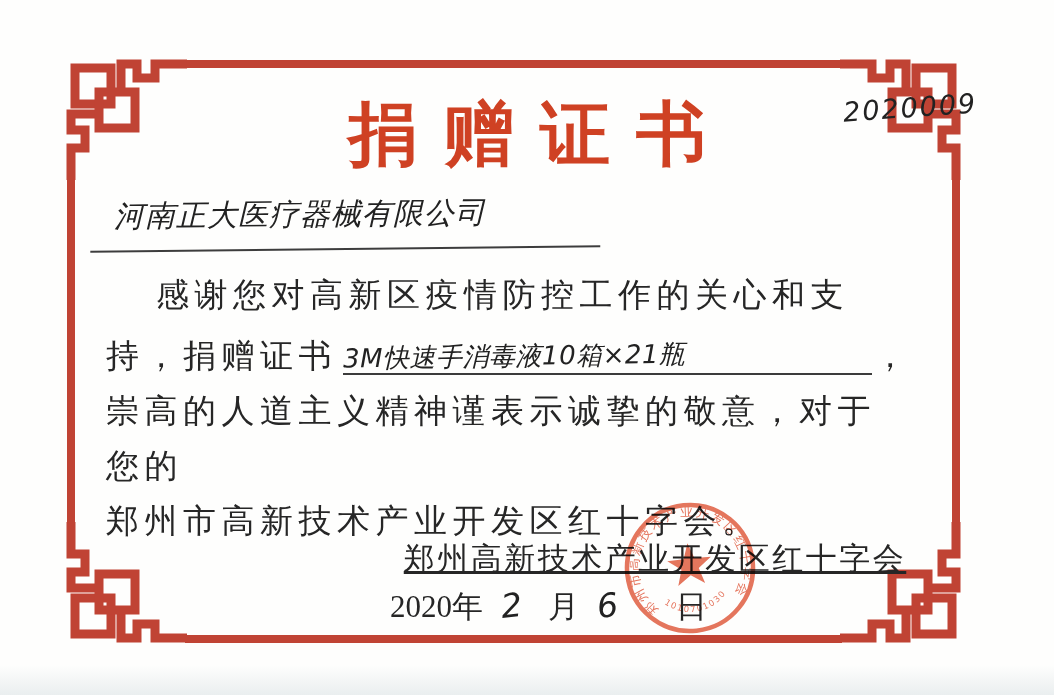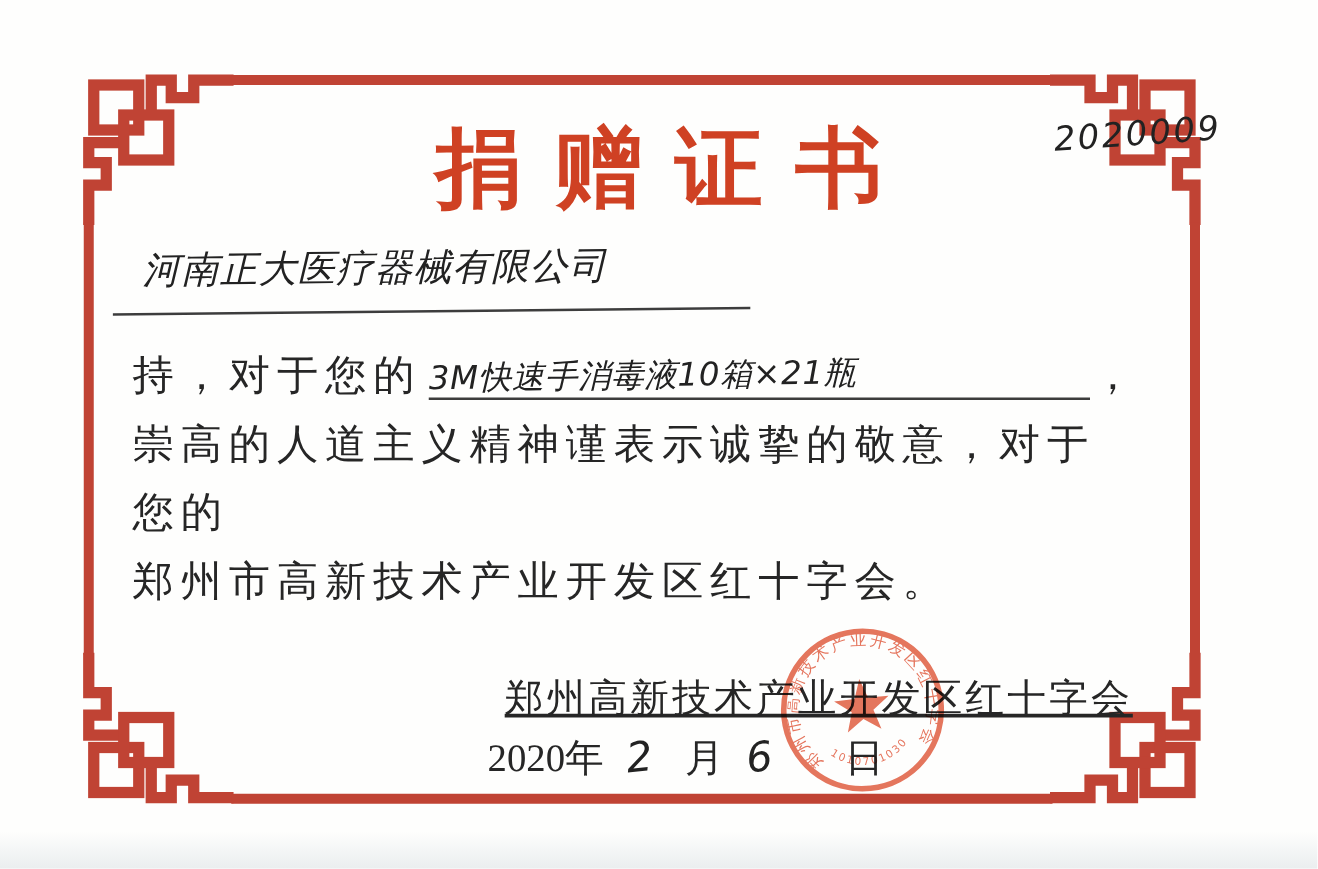--- a/index.html
+++ b/index.html
@@ -125,22 +125,23 @@
 
   <div class="serial hand">2020009</div>
 
   <div class="title">捐赠证书</div>
 
   <div class="name-block">
     <span class="hand">河南正大医疗器械有限公司</span>
   </div>
 
   <div class="para">
+    <div class="indent">感谢您对高新区疫情防控工作的关心和支</div>
     <div class="line2">
-      <span class="prefix">持，对于您的</span>
+      <span class="prefix">持，捐赠证书</span>
       <span class="blank"><span class="hand items-hand">3M快速手消毒液10箱×21瓶</span></span>
       <span class="comma">，</span>
     </div>
     <div>崇高的人道主义精神谨表示诚挚的敬意，对于您的</div>
     <div>郑州市高新技术产业开发区红十字会。</div>
   </div>
 
   <div class="org-line">郑州高新技术产业开发区红十字会</div>
   <div class="date-line">
     <span>2020年</span>

